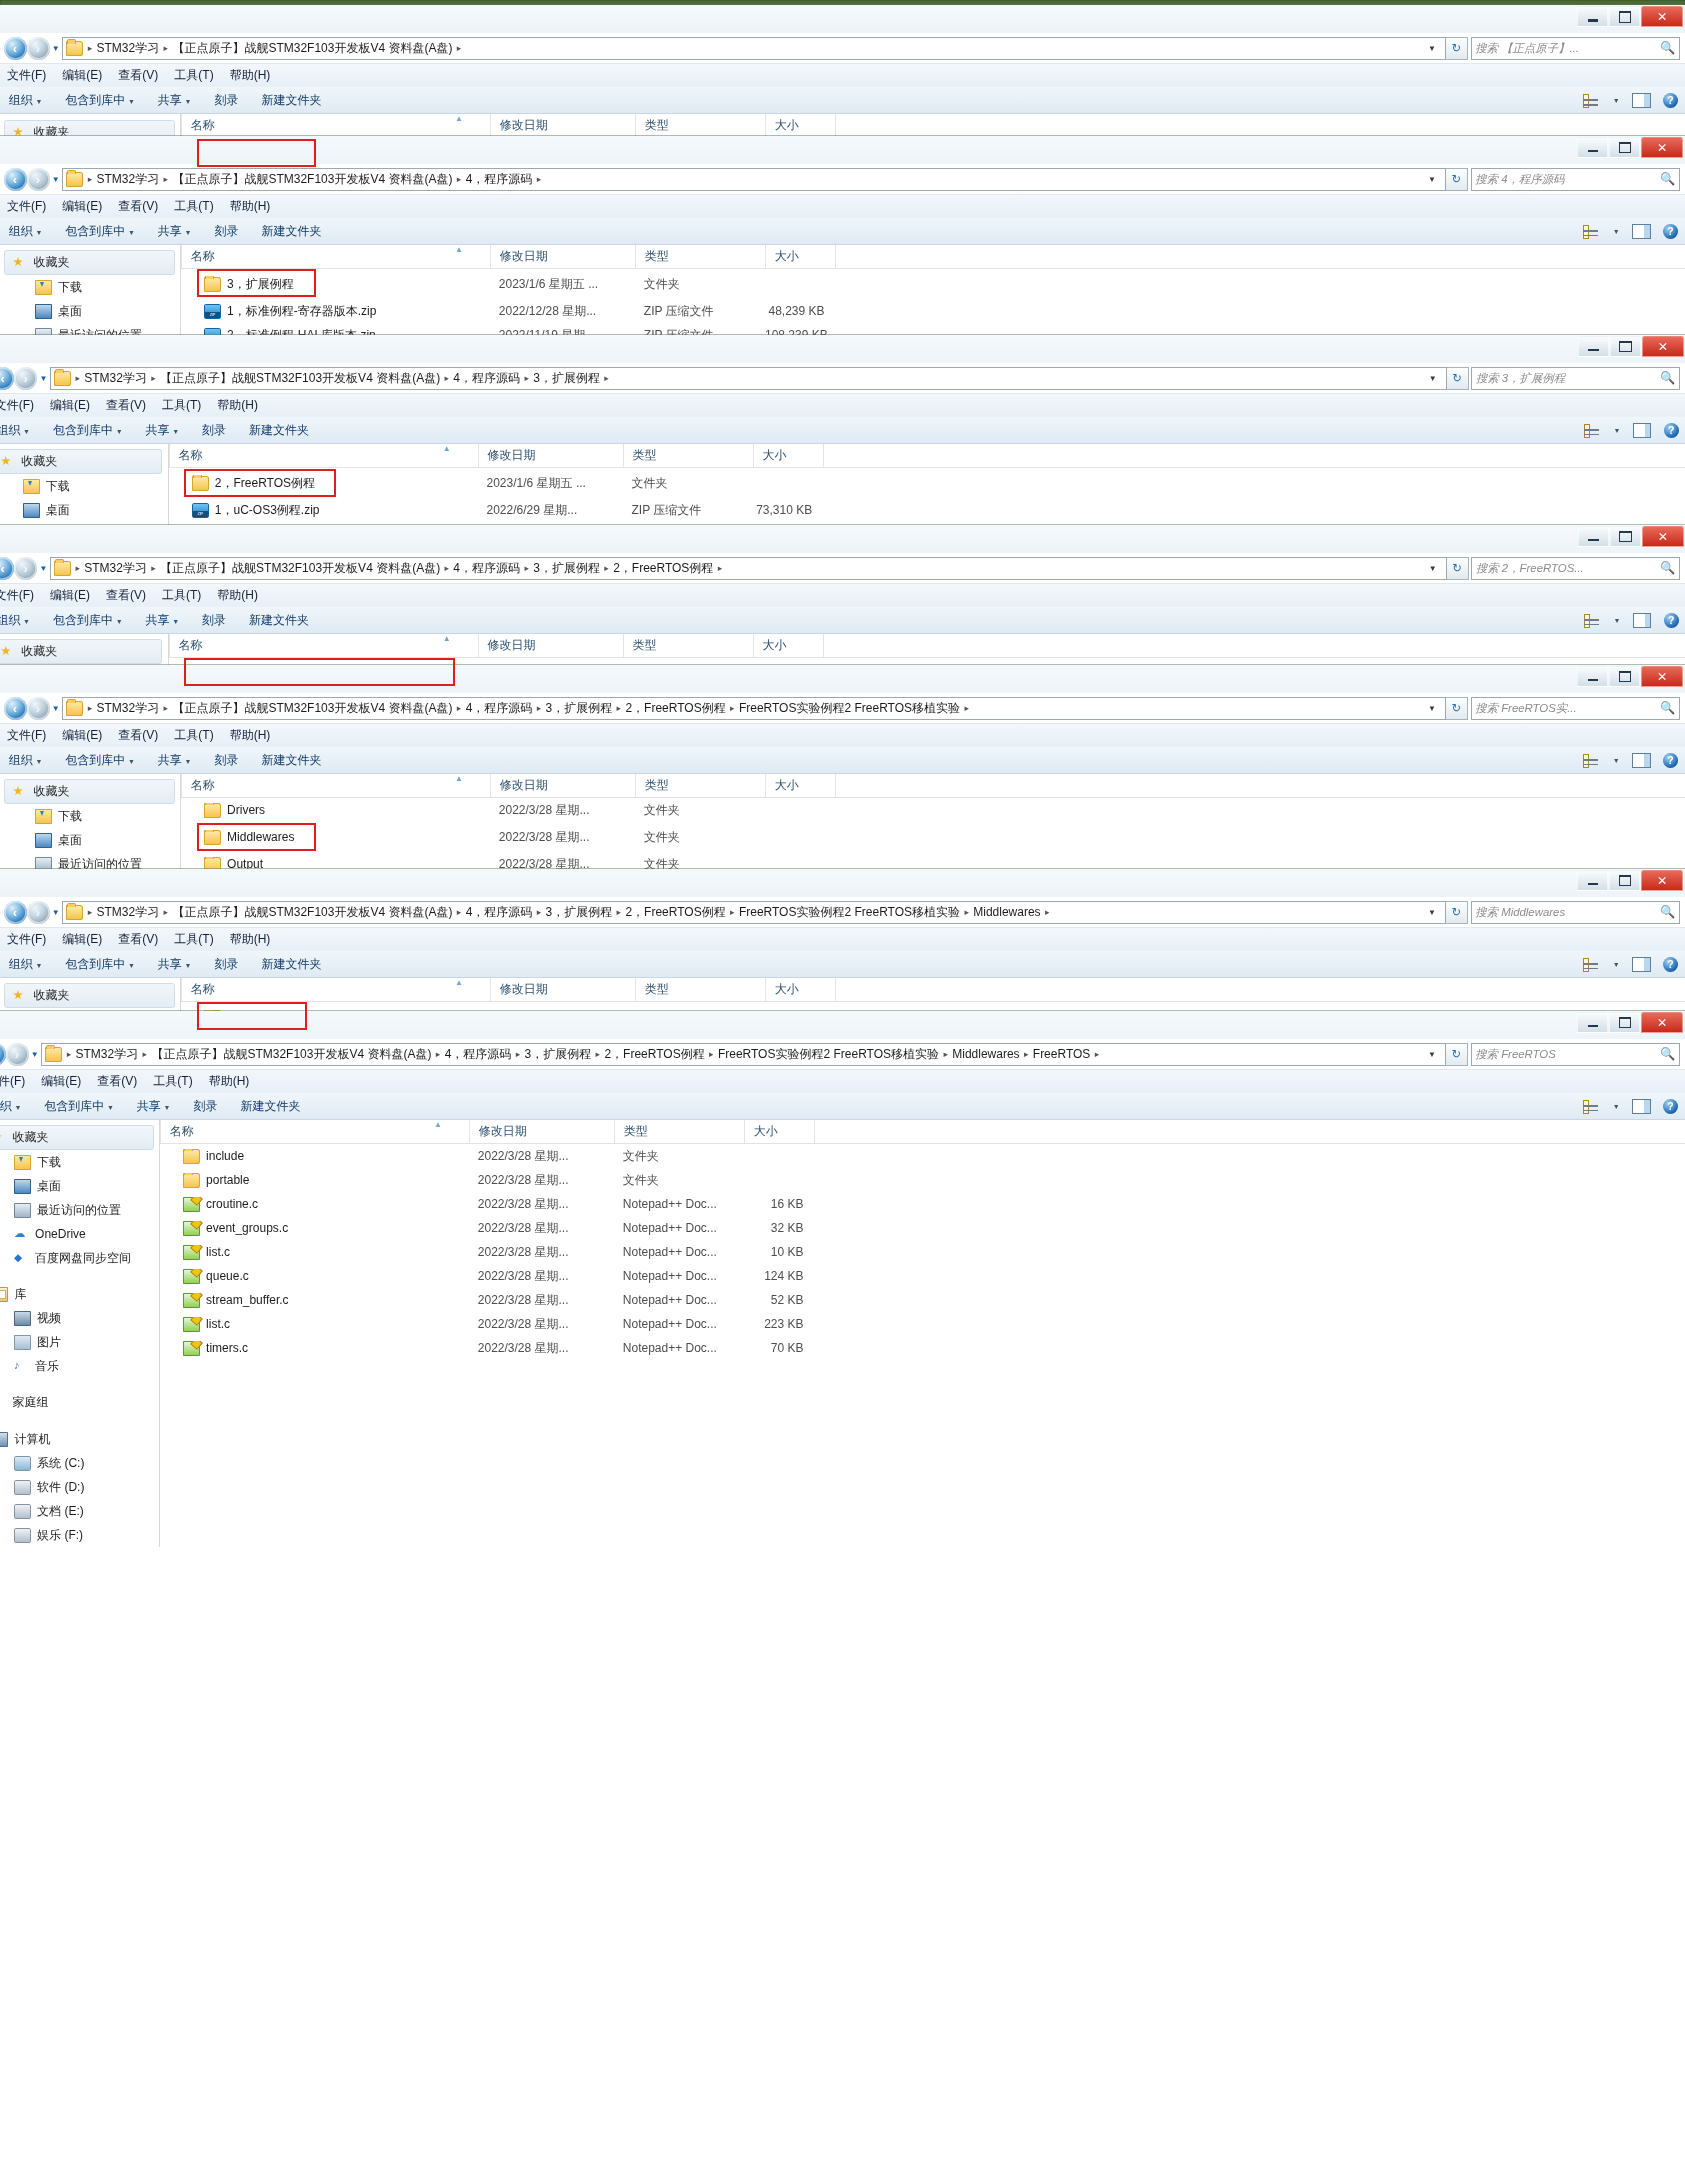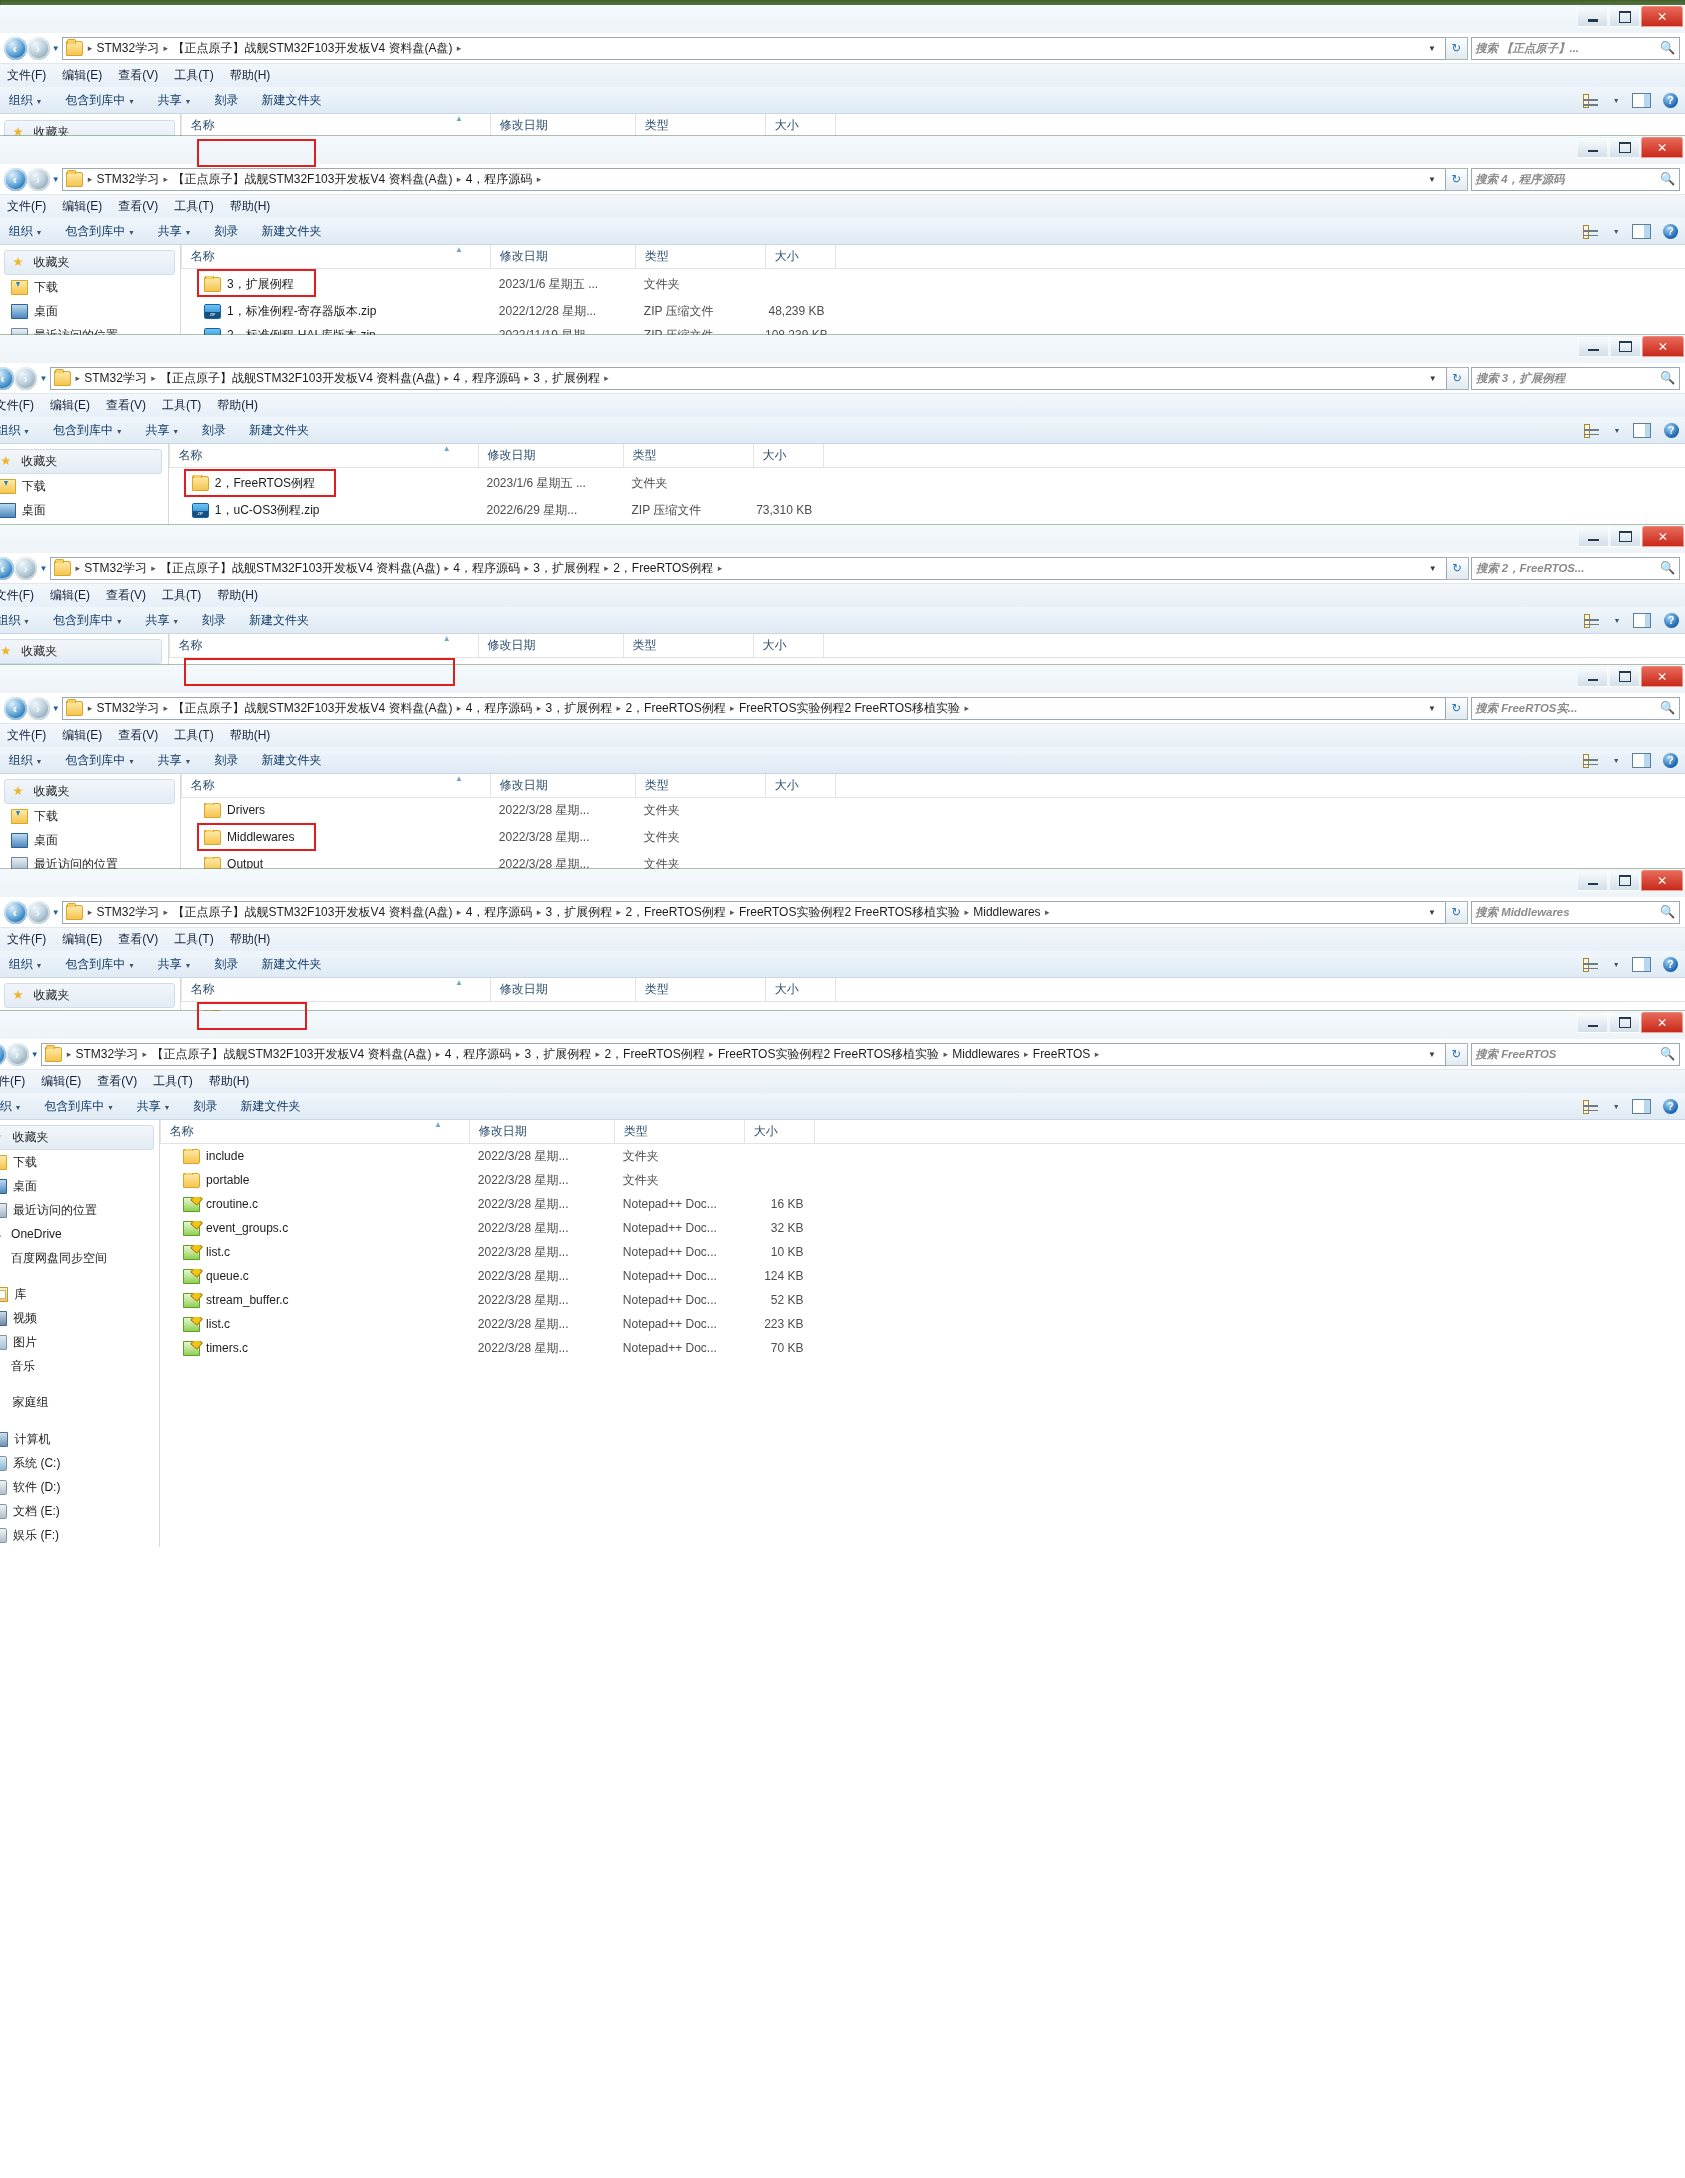--- a/index.html
+++ b/index.html
@@ -87,21 +87,21 @@
   .refresh{
     width:21px;height:21px;border:0.9px solid #a6b4bf;border-left:none;
     background:linear-gradient(180deg,#fdfefe,#e2eaf0);
     display:flex;align-items:center;justify-content:center;
     color:#1d6fb8;font-size:11.4px;flex:0 0 auto;
   }
   .searchbox{
     width:200px;height:21px;flex:0 0 auto;margin-left:2.6px;
     background:#fff;border:0.9px solid #9aa9b5;
     display:flex;align-items:center;padding:0 3.5px;
-    font-size:11.4px;font-style:italic;color:#8b8b8b;white-space:nowrap;overflow:hidden;font-weight:bold;
+    font-size:11.4px;font-style:italic;color:#8b8b8b;white-space:nowrap;overflow:hidden;
   }
   .searchbox .txt{flex:1 1 auto;overflow:hidden;}
   .magnifier{color:#1a5fa0;font-size:12.3px;font-style:normal;flex:0 0 auto;}
 
   
   .menubar{
     height:22px;display:flex;align-items:center;
     padding-left:7px;gap:16px;
     font-size:12px;color:#12213a;
     background:linear-gradient(180deg,#f3f7fb,#e7eff7);
@@ -142,21 +142,21 @@
     font-size:12px;color:#1c1c1c;
     overflow:hidden;
   }
   .sb-item{display:flex;align-items:center;height:24px;padding-left:12.3px;gap:6.1px;white-space:nowrap;}
   .sb-item.head{font-weight:normal;}
   .sb-item.sel{
     background:linear-gradient(180deg,#f2f6fa,#e3ecf4);
     border:0.9px solid #cfdde9;border-radius:2.6px;
     margin:0 5.3px 0 3.5px;padding-left:8px;height:23px;
   }
-  .sb-item.child{padding-left:11px;}
+  .sb-item.child{padding-left:35px;}
   .sb-gap{height:12.3px;}
 
   
   .list{flex:1 1 auto;min-width:0;overflow:hidden;}
   .colhead{
     display:flex;height:23px;align-items:center;
     font-size:12px;color:#2d4f6e;
     border-bottom:0.9px solid #e2e2e2;
     background:#fff;position:relative;
   }

